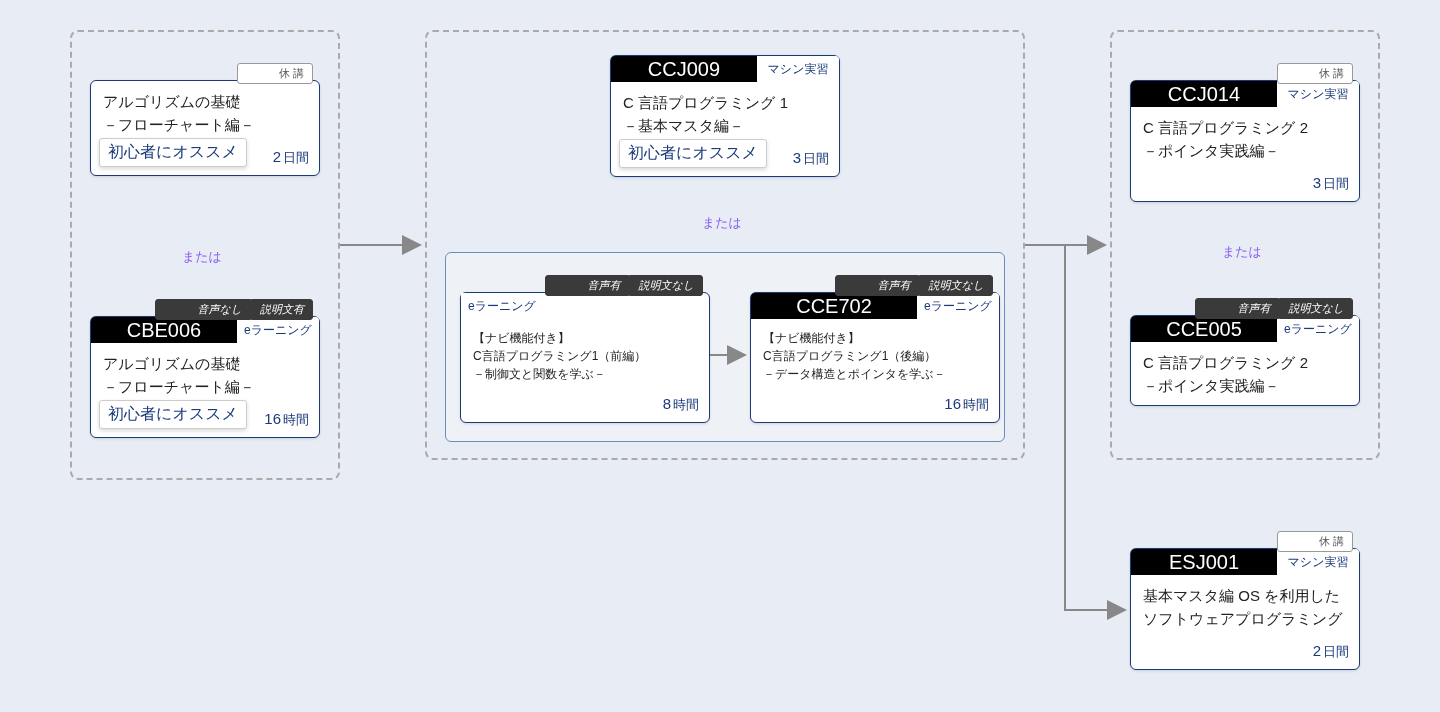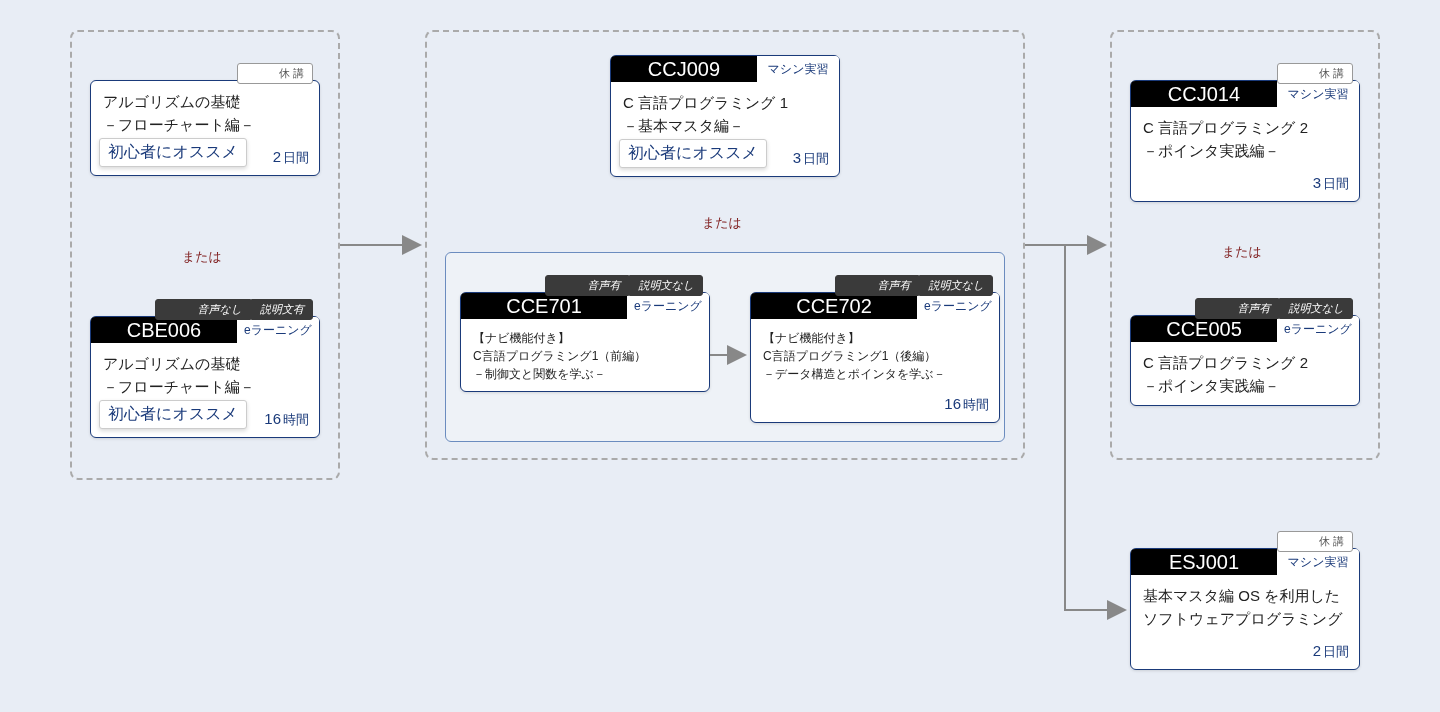--- a/index.html
+++ b/index.html
@@ -21,21 +21,21 @@
 .badge { position: absolute; display: flex; gap: 0; font-size: 11px; }
 .badge.top { top: -18px; right: 6px; }
 .badge-chip { padding: 2px 8px; background: #fff; border: 1px solid #999; color: #555; }
 .badge-chip.dark { background: #3a3a3a; color: #fff; border-color: #3a3a3a; font-style: italic; }
 .badge-chip:first-child { border-radius: 3px 0 0 3px; padding-left: 41px; }
 .badge-chip:last-child { border-radius: 0 3px 3px 0; }
 .badge-chip:only-child { border-radius: 3px; }
 
 .reco { position: absolute; left: 8px; bottom: 8px; background: #fff; border: 1px solid #ccc; border-radius: 3px; padding: 3px 8px; font-size: 16px; color: #1a3a7a; box-shadow: 0 2px 4px rgba(0,0,0,0.15); }
 
-.or-label { position: absolute; font-size: 13px; color: #7f1d1d; text-align: right; }
+.or-label { position: absolute; font-size: 13px; color: #8b5cf6; text-align: right; }
 
 svg.arrows { position: absolute; top: 0; left: 0; width: 1440px; height: 712px; pointer-events: none; }
 .arrow-line { stroke: #888; stroke-width: 2; fill: none; }
 .arrow-head { fill: #888; }
 </style>
 </head>
 <body>
 
 <div class="group-box" style="left:70px; top:30px; width:270px; height:450px;"></div>
 
@@ -90,26 +90,28 @@
 </div>
 
 <div class="or-label" style="left:702px; top:214px;">または</div>
 
 <div class="card" style="left:460px; top:292px; width:250px;">
   <div class="badge top">
     <span class="badge-chip dark">音声有</span>
       <span class="badge-chip dark">説明文なし</span>
   </div>
   <div class="card-header">
-    <div class="card-code">CCE701</div>
     <div class="card-type">eラーニング</div>
   </div>
   <div class="card-body" style="white-space:pre-line; font-size:12px;">【ナビ機能付き】
 C言語プログラミング1（前編）
 －制御文と関数を学ぶ－</div>
+  <div class="card-footer">
+    <div class="duration"><span class="num">8</span><span class="unit">時間</span></div>
+  </div>
 </div>
 
 <div class="card" style="left:750px; top:292px; width:250px;">
   <div class="badge top">
     <span class="badge-chip dark">音声有</span>
       <span class="badge-chip dark">説明文なし</span>
   </div>
   <div class="card-header">
     <div class="card-code">CCE702</div>
     <div class="card-type">eラーニング</div>

